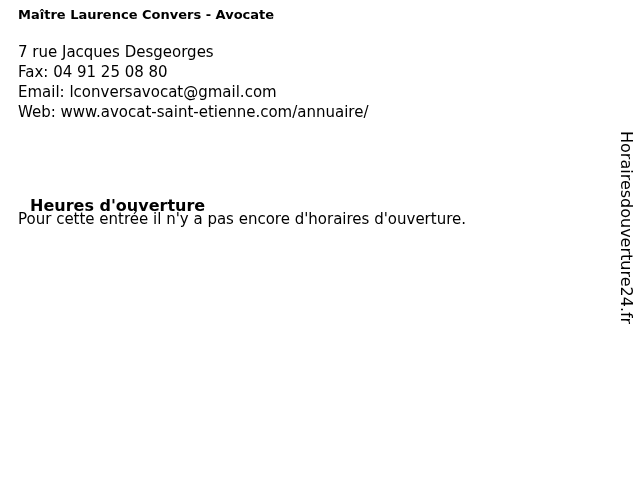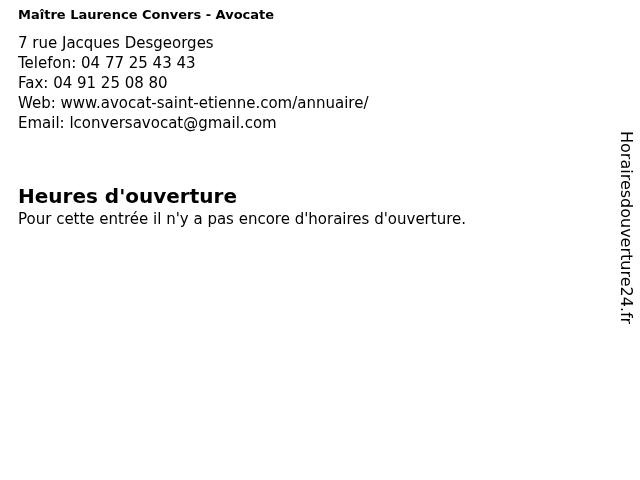--- a/index.html
+++ b/index.html
@@ -20,31 +20,31 @@
     left: 18px;
     top: 7px;
     margin: 0;
     font-size: 13px;
     font-weight: bold;
     white-space: nowrap;
   }
   .contact-block {
     position: absolute;
     left: 18px;
-    top: 33px;
+    top: 42px;
     font-size: 15px;
     line-height: 20px;
     white-space: nowrap;
   }
   .hours-title {
     position: absolute;
     left: 18px;
     top: 184px;
-    margin: 0;
-    font-size: 20px;
+    margin: 12px;
+    font-size: 16px;
     font-weight: bold;
     white-space: nowrap;
   }
   .hours-message {
     position: absolute;
     left: 18px;
     top: 210px;
     margin: 0;
     font-size: 15px;
     white-space: nowrap;
@@ -63,30 +63,27 @@
 </head>
 <body>
 
 <main>
 
   <h1 class="page-title">Maître Laurence Convers - Avocate</h1>
 
   <div class="contact-block">
     <div>7 rue Jacques Desgeorges</div>
     <div>
-      <span>Telefon: </span><span>04 77 25 43 43</span>
-    </div>
-    <div>
       <span>Fax: </span><span>04 91 25 08 80</span>
     </div>
     <div>
-      <span>Web: </span><span>www.avocat-saint-etienne.com/annuaire/</span>
+      <span>Email: </span><span>lconversavocat@gmail.com</span>
     </div>
     <div>
-      <span>Email: </span><span>lconversavocat@gmail.com</span>
+      <span>Web: </span><span>www.avocat-saint-etienne.com/annuaire/</span>
     </div>
   </div>
 
   <h2 class="hours-title">Heures d'ouverture</h2>
 
   <p class="hours-message">Pour cette entrée il n'y a pas encore d'horaires d'ouverture.</p>
 
 </main>
 
 <div class="brand-watermark">Horairesdouverture24.fr</div>

